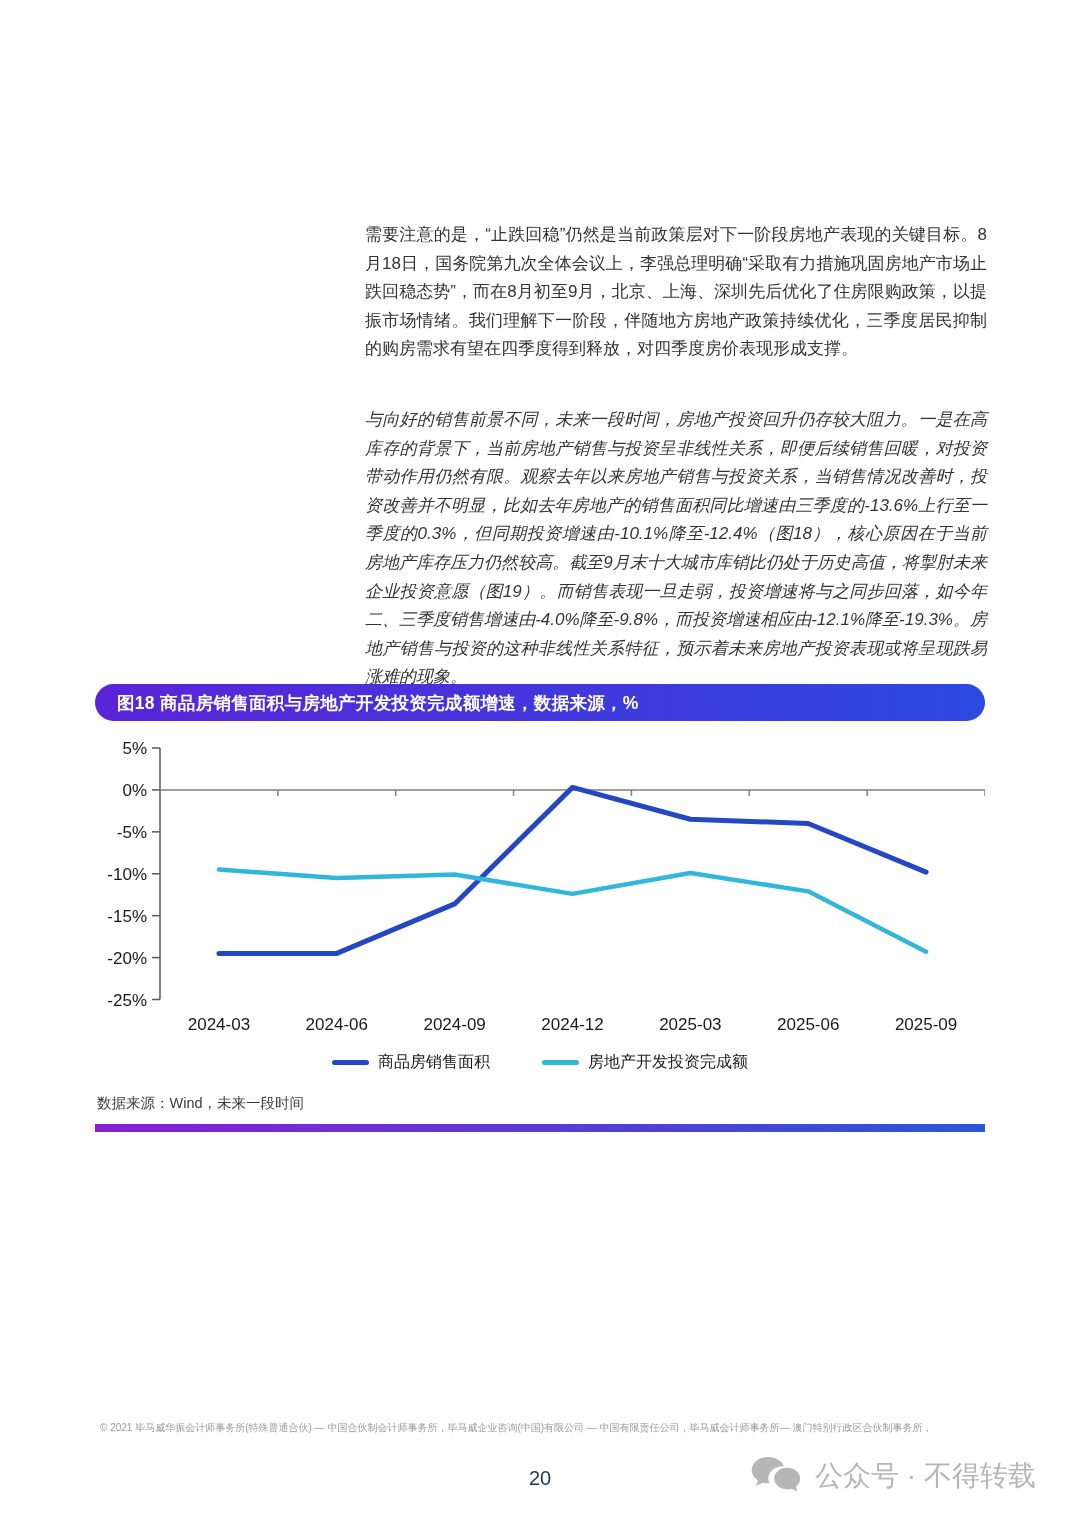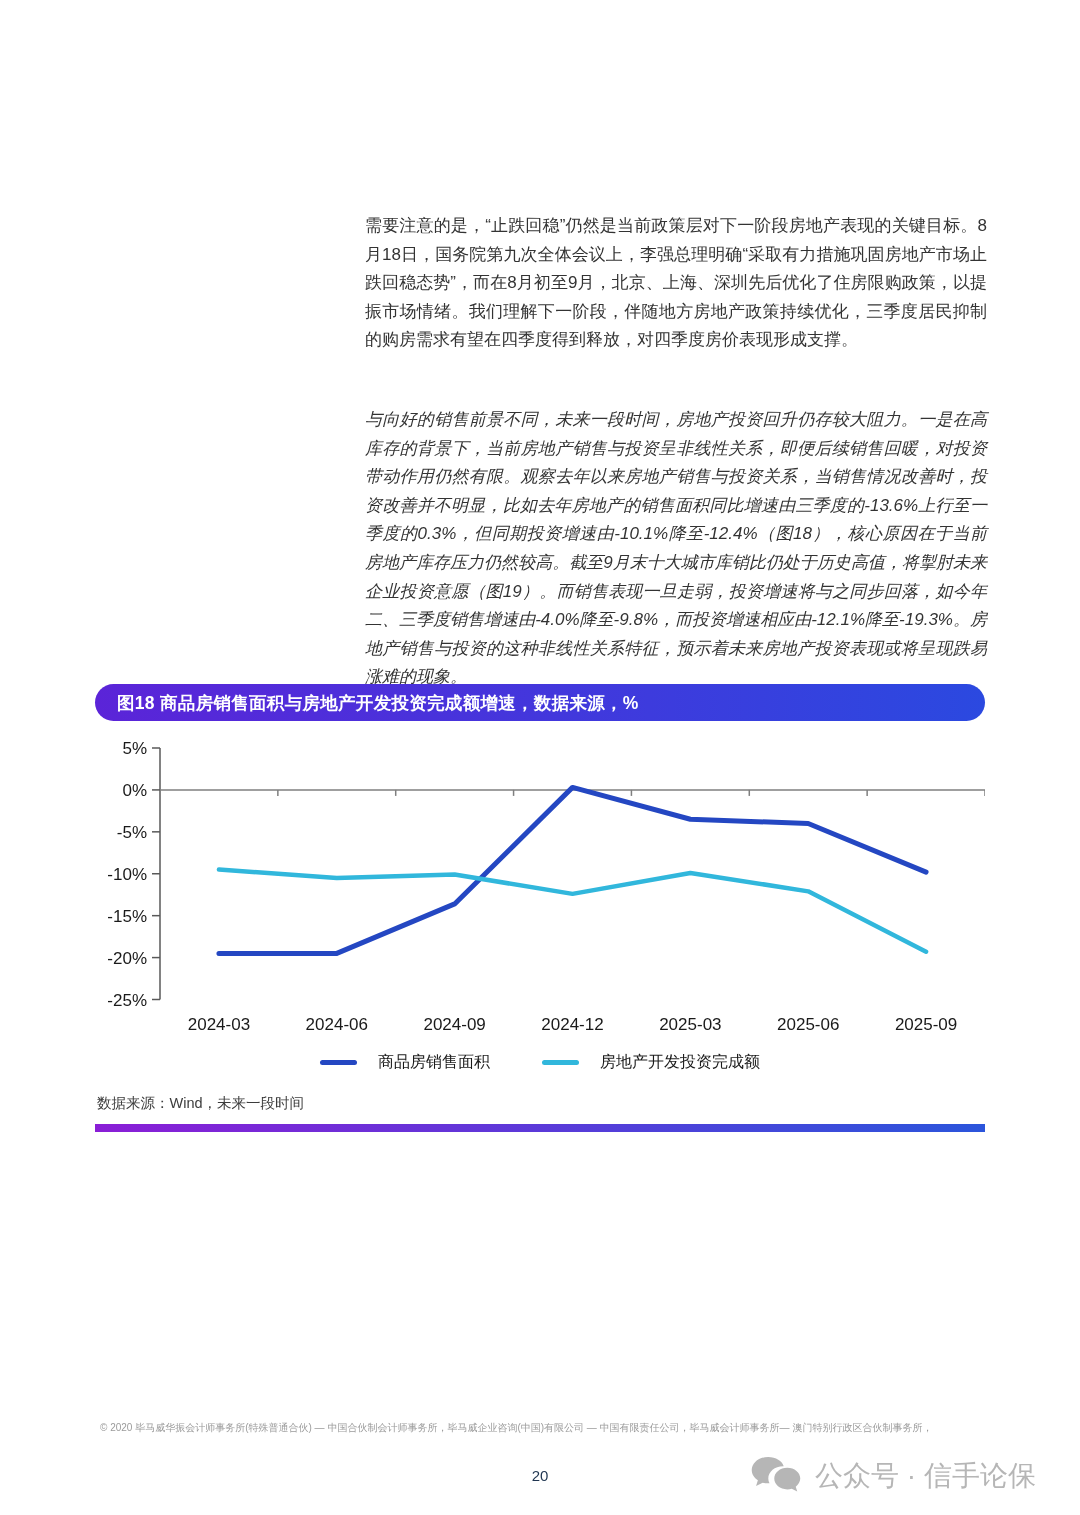--- a/index.html
+++ b/index.html
@@ -6,39 +6,39 @@
   .page{position:relative;width:1080px;height:1515px;background:#ffffff;overflow:hidden;
         font-family:"Liberation Sans","DejaVu Sans",sans-serif;}
   .para{position:absolute;left:365px;width:622px;font-size:17px;line-height:28.6px;
         color:#333333;text-align:justify;text-justify:inter-ideograph;}
   .banner{position:absolute;left:95px;top:684px;width:890px;height:37px;border-radius:18.5px;
         display:flex;align-items:center;box-sizing:border-box;padding-left:22px;}
   .banner-title{color:#ffffff;font-size:17.5px;font-weight:bold;letter-spacing:.3px;}
   .chart-wrap{position:absolute;left:95px;top:733px;width:890px;height:310px;}
   .legend{position:absolute;left:95px;top:1052px;width:890px;display:flex;justify-content:center;
         align-items:center;gap:52px;}
-  .legend-item{display:flex;align-items:center;gap:21px;}
+  .legend-item{display:flex;align-items:center;gap:9px;}
   .legend-swatch{display:inline-block;width:37px;height:5px;border-radius:2.5px;}
   .legend-label{font-size:16px;color:#1a1a1a;}
   .source{position:absolute;left:97px;top:1094px;font-size:14.5px;color:#3c3c3c;}
   .divider{position:absolute;left:95px;top:1124px;width:890px;height:8px;}
   .footer-copy{position:absolute;left:100px;top:1420px;width:882px;font-size:10px;
         line-height:16.5px;color:#9b9b9b;}
   .page-num{position:absolute;left:0;top:1467px;width:1080px;text-align:center;
-        font-size:15px;color:#1f3550;}
+        font-size:20px;color:#1f3550;}
   .watermark{position:absolute;left:750px;top:1454px;display:flex;align-items:center;gap:13px;
         color:#b6b6b6;font-size:28px;white-space:nowrap;}
   svg text{font-family:"Liberation Sans","DejaVu Sans",sans-serif;}
 </style>
 </head>
 <body>
 
 <div class="page">
 
-  <p class="para" style="top:195px;">需要注意的是，“止跌回稳”仍然是当前政策层对下一阶段房地产表现的关键目标。8月18日，国务院第九次全体会议上，李强总理明确“采取有力措施巩固房地产市场止跌回稳态势”，而在8月初至9月，北京、上海、深圳先后优化了住房限购政策，以提振市场情绪。我们理解下一阶段，伴随地方房地产政策持续优化，三季度居民抑制的购房需求有望在四季度得到释放，对四季度房价表现形成支撑。</p>
+  <p class="para" style="top:204px;">需要注意的是，“止跌回稳”仍然是当前政策层对下一阶段房地产表现的关键目标。8月18日，国务院第九次全体会议上，李强总理明确“采取有力措施巩固房地产市场止跌回稳态势”，而在8月初至9月，北京、上海、深圳先后优化了住房限购政策，以提振市场情绪。我们理解下一阶段，伴随地方房地产政策持续优化，三季度居民抑制的购房需求有望在四季度得到释放，对四季度房价表现形成支撑。</p>
   <p class="para" style="top:389px;font-style:italic;">与向好的销售前景不同，未来一段时间，房地产投资回升仍存较大阻力。一是在高库存的背景下，当前房地产销售与投资呈非线性关系，即便后续销售回暖，对投资带动作用仍然有限。观察去年以来房地产销售与投资关系，当销售情况改善时，投资改善并不明显，比如去年房地产的销售面积同比增速由三季度的-13.6%上行至一季度的0.3%，但同期投资增速由-10.1%降至-12.4%（图18），核心原因在于当前房地产库存压力仍然较高。截至9月末十大城市库销比仍处于历史高值，将掣肘未来企业投资意愿（图19）。而销售表现一旦走弱，投资增速将与之同步回落，如今年二、三季度销售增速由-4.0%降至-9.8%，而投资增速相应由-12.1%降至-19.3%。房地产销售与投资的这种非线性关系特征，预示着未来房地产投资表现或将呈现跌易涨难的现象。</p>
 
   <div class="banner" id="banner" style="background: linear-gradient(90deg, rgb(91, 36, 216), rgb(43, 73, 224));">
     <span class="banner-title">图18 商品房销售面积与房地产开发投资完成额增速，数据来源，%</span>
   </div>
 
   <div class="chart-wrap">
     <svg id="chart-svg" width="890" height="310" viewBox="0 0 890 310">
         <line x1="65" y1="15" x2="65" y2="266.5" stroke="#595959" stroke-width="1.5"></line>
         <line x1="57" y1="15" x2="65" y2="15" stroke="#595959" stroke-width="1.5"></line>
@@ -84,28 +84,28 @@
       <span class="legend-swatch" id="sw1" style="background: rgb(49, 183, 220);"></span>
       <span class="legend-label">房地产开发投资完成额</span>
     </div>
   </div>
 
   <div class="source">数据来源：Wind，未来一段时间</div>
 
   <div class="divider" id="divider" style="background: linear-gradient(90deg, rgb(138, 30, 214), rgb(43, 85, 219));"></div>
 
   <div class="footer-copy">
-    <div>© 2020 毕马威华振会计师事务所(特殊普通合伙) — 中国合伙制会计师事务所，毕马威企业咨询(中国)有限公司 — 中国有限责任公司，毕马威会计师事务所— 澳门特别行政区合伙制事务所，</div>
+    <div>© 2021 毕马威华振会计师事务所(特殊普通合伙) — 中国合伙制会计师事务所，毕马威企业咨询(中国)有限公司 — 中国有限责任公司，毕马威会计师事务所— 澳门特别行政区合伙制事务所，</div>
   </div>
 
   <div class="page-num">20</div>
 
   <div class="watermark">
     <svg width="52" height="44" viewBox="0 0 60 50">
       <g fill="#b6b6b6">
         <path d="M21 3C10.5 3 2 9.8 2 18.2c0 4.8 2.8 9 7.1 11.8L7 36.5l7.6-3.8c2 .5 4.2.8 6.4.8.5 0 1 0 1.5-.1-.9-1.7-1.4-3.6-1.4-5.6 0-7.8 7.6-14.1 17-14.1h.8C37.2 7.6 29.8 3 21 3z"></path>
         <path d="M58 28c0-6.9-6.7-12.5-15-12.5S28 21.1 28 28s6.7 12.5 15 12.5c1.8 0 3.6-.3 5.2-.8l6.3 3.1-1.7-5.5C55.6 35 58 31.7 58 28z"></path>
       </g>
     </svg>
-    <span>公众号 · 信手论保</span>
+    <span>公众号 · 不得转载</span>
   </div>
 
 </div>
 
 </body></html>

